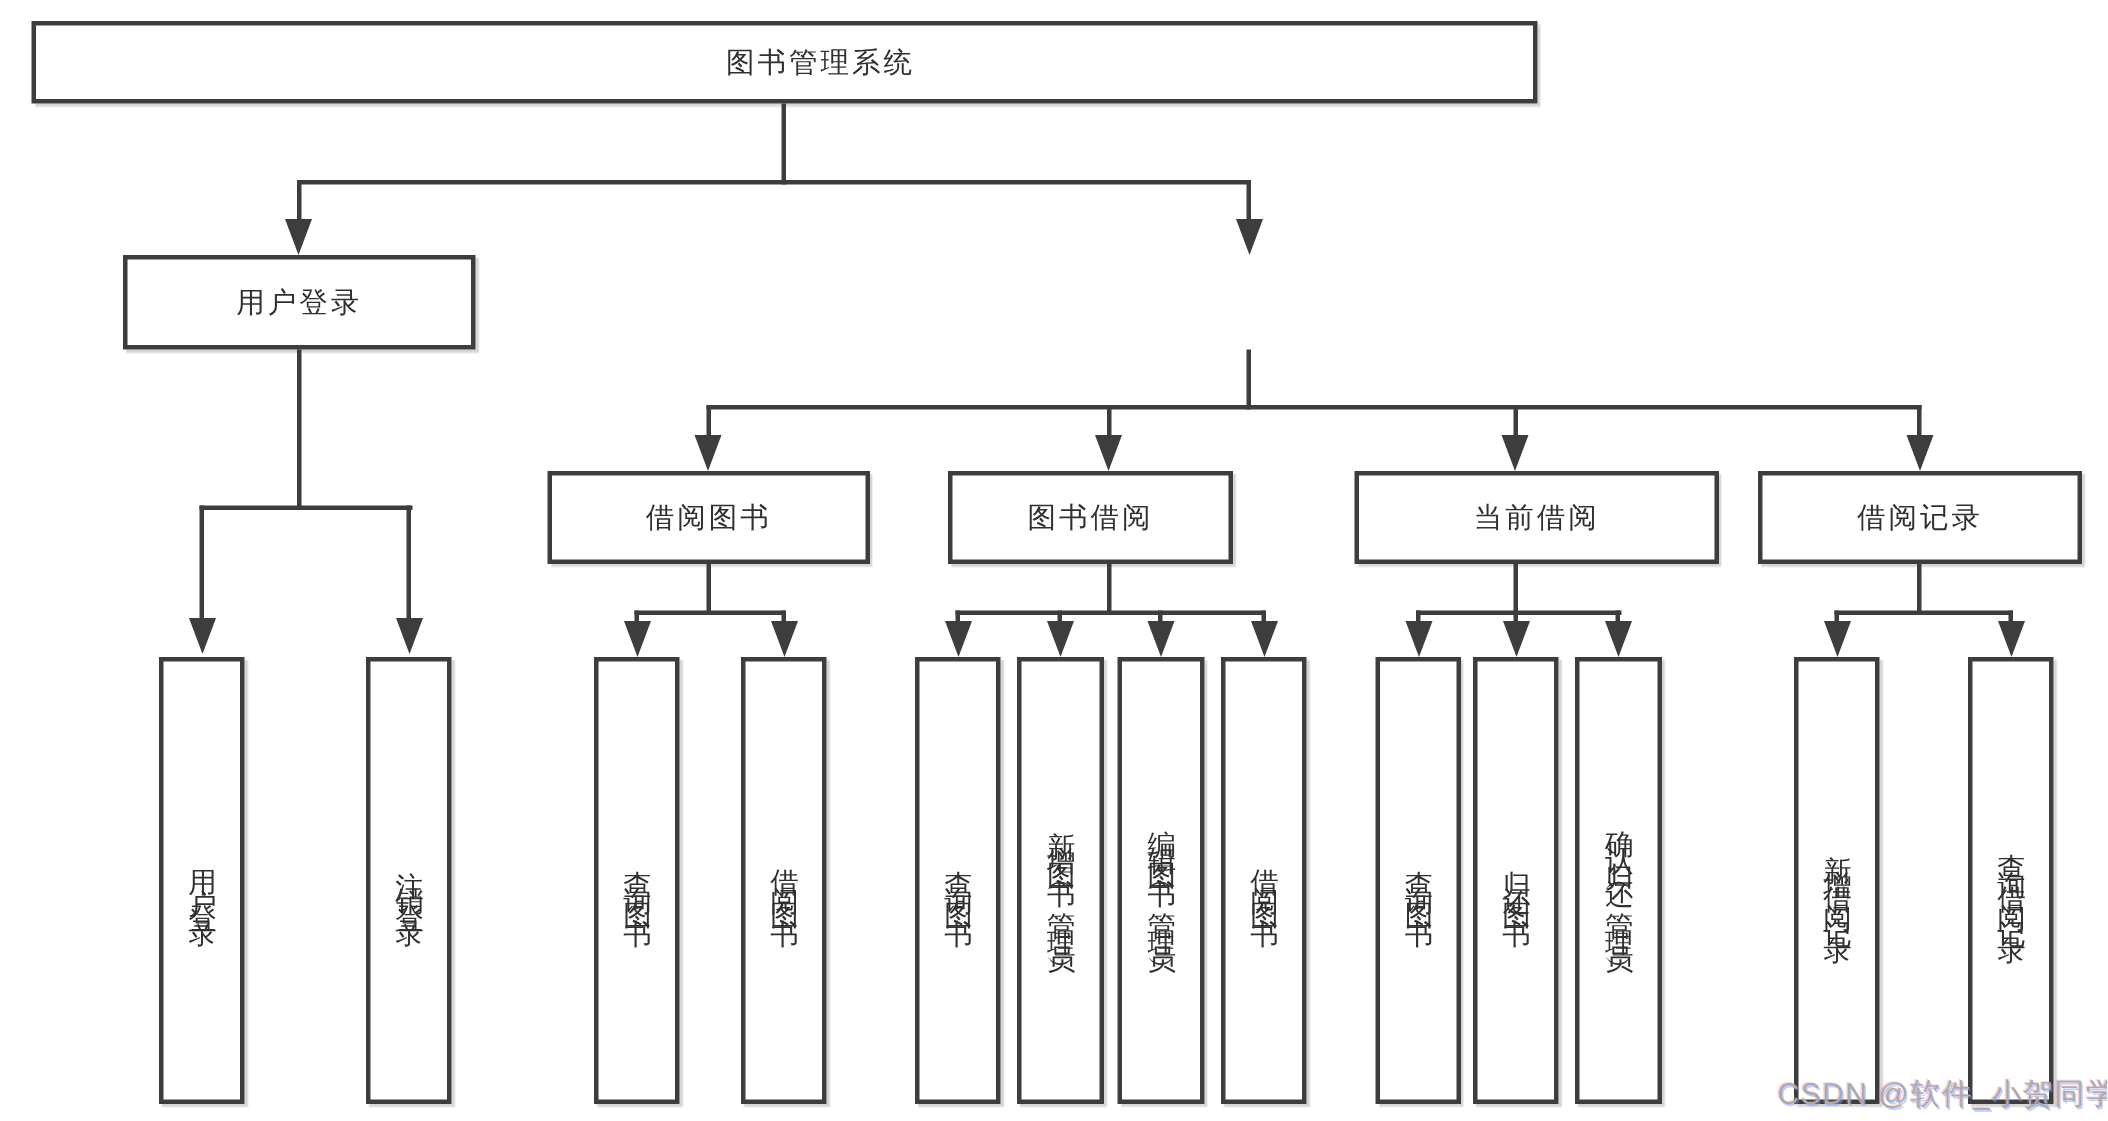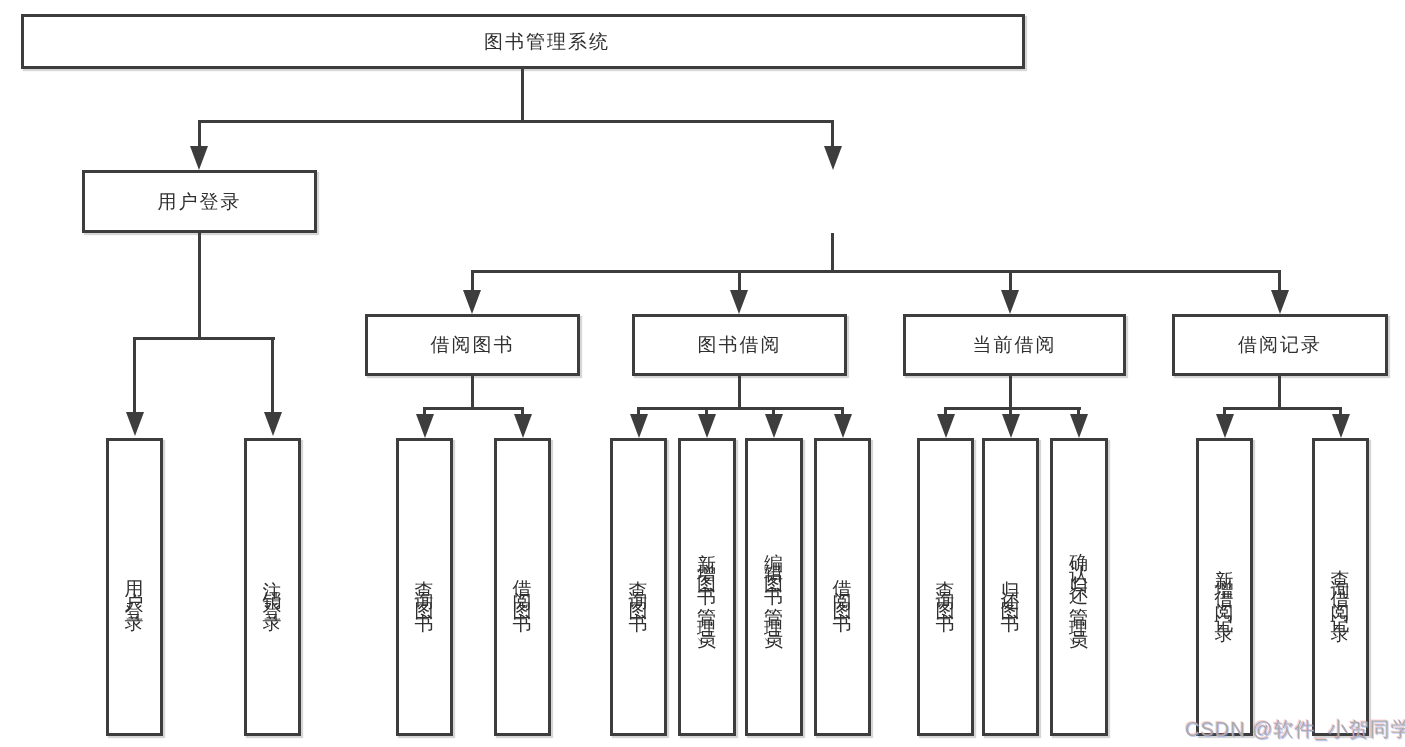--- a/index.html
+++ b/index.html
@@ -87,24 +87,24 @@
   <div class="vline" style="left:738px;top:270px;height:22px;"></div>
   <div class="arrow" style="left:730px;top:290px;"></div>
   <div class="vline" style="left:1009px;top:270px;height:22px;"></div>
   <div class="arrow" style="left:1001px;top:290px;"></div>
   <div class="vline" style="left:1278px;top:270px;height:22px;"></div>
   <div class="arrow" style="left:1271px;top:290px;"></div>
 
   <div class="node node-h" style="left:365px;top:314px;width:215px;height:62px;">
     <span>借阅图书</span>
   </div>
-  <div class="node node-h" style="left:632px;top:314px;width:215px;height:62px;">
+  <div class="node node-h" style="left:632px;top:314px;width:190px;height:62px;">
     <span>图书借阅</span>
   </div>
-  <div class="node node-h" style="left:903px;top:314px;width:223px;height:62px;">
+  <div class="node node-h" style="left:903px;top:314px;width:243px;height:62px;">
     <span>当前借阅</span>
   </div>
   <div class="node node-h" style="left:1172px;top:314px;width:216px;height:62px;">
     <span>借阅记录</span>
   </div>
 
   <div class="vline" style="left:471px;top:376px;height:34px;"></div>
   <div class="hline" style="left:423px;top:407px;width:101px;"></div>
   <div class="vline" style="left:423px;top:407px;height:9px;"></div>
   <div class="arrow" style="left:416px;top:414px;"></div>

